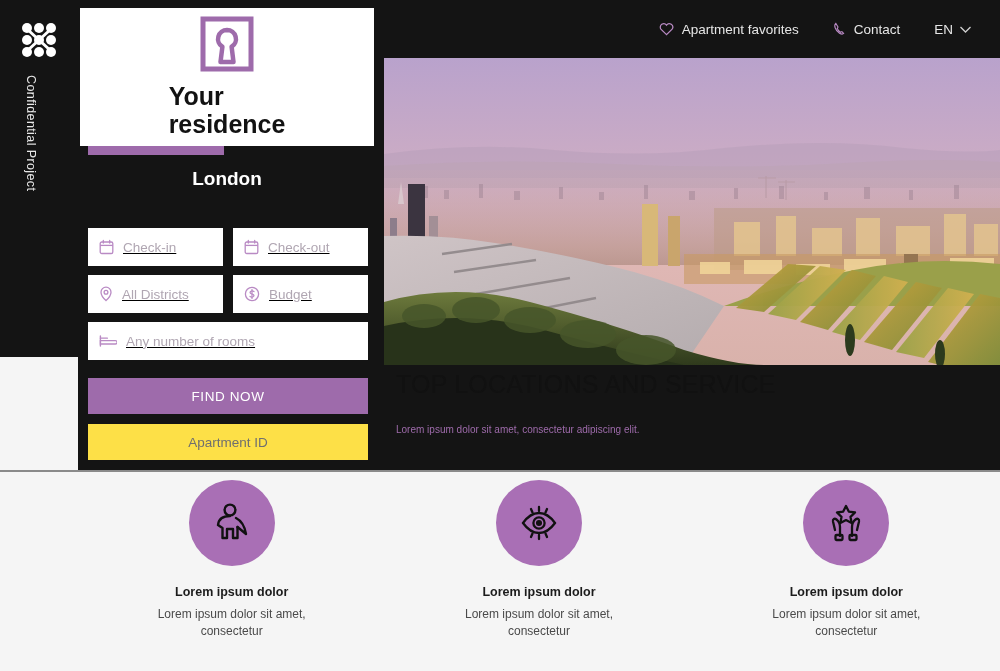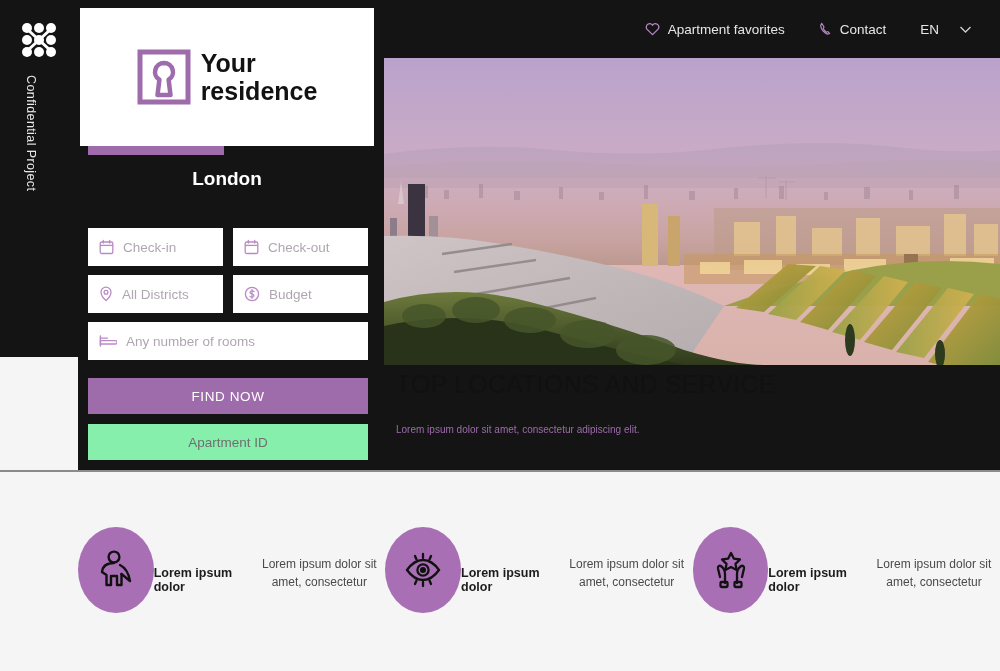--- a/index.html
+++ b/index.html
@@ -41,27 +41,27 @@
   .topnav {
     position: absolute; right: 0; top: 0; height: 58px;
     display: flex; align-items: center; gap: 34px;
     padding-right: 28px;
   }
   .nav-item {
     display: flex; align-items: center; gap: 8px;
     font-size: 13.5px; color: #e6e6e6; cursor: pointer;
   }
   .nav-item svg { display: block; }
-  .lang { display: flex; align-items: center; gap: 20px; font-size: 13.5px; color: #e6e6e6; cursor: pointer; }
+  .lang { display: flex; align-items: center; gap: 6px; font-size: 13.5px; color: #e6e6e6; cursor: pointer; }
 
   
   .logo-card {
     position: absolute; left: 80px; top: 8px; width: 294px; height: 138px;
     background: #ffffff;
-    display: flex; align-items: center; justify-content: center; gap: 10px;
+    display: flex; align-items: center; justify-content: center; gap: 10px; flex-direction: column;
   }
   .logo-mark { width: 54px; height: 56px; flex: none; }
   .logo-text {
     font-size: 25px; font-weight: bold; color: #121212; line-height: 1.12;
   }
   .accent-bar {
     position: absolute; left: 88px; top: 146px; width: 136px; height: 9px;
     background: #9e6bab;
   }
 
@@ -76,37 +76,37 @@
   }
   .tab.active { color: #ffffff; font-weight: bold; }
   .tab.inactive { color: #6d6d6d; }
 
   
   .form { position: absolute; left: 88px; top: 228px; width: 280px; }
   .row { display: flex; gap: 10px; margin-bottom: 9px; }
   .field {
     background: #ffffff; height: 38px;
     display: flex; align-items: center; gap: 9px;
-    padding: 0 11px; cursor: text;
+    padding: 0 11px; cursor: text; text-decoration: underline;
   }
   .field.half { width: 135px; }
   .field.full { width: 280px; }
   .field-label { font-size: 13.5px; color: #b0a6b2; }
   .field svg { flex: none; display: block; }
 
   .find-btn {
     width: 280px; height: 36px; margin-top: 9px;
     background: #9e6bab; border: none;
     color: #ffffff; font-size: 13.5px; font-weight: normal;
     letter-spacing: .6px; cursor: pointer;
     font-family: inherit;
   }
   .apt-id {
     width: 280px; height: 36px; margin-top: 10px;
-    background: #86efac;
+    background: #fde047;
     display: flex; align-items: center; justify-content: center;
     font-size: 13.5px; color: #6f6f6f; cursor: text;
   }
 
   
   .hero {
     position: absolute; left: 384px; top: 58px; width: 616px; height: 307px;
     overflow: hidden;
   }
   .hero svg { display: block; width: 616px; height: 307px; }
@@ -122,21 +122,21 @@
   .hero-link {
     font-size: 10px; color: #9e6bab; margin-top: 25px; cursor: pointer;
   }
 
   
   .features {
     position: absolute; left: 78px; top: 480px; width: 922px; height: 180px;
     display: flex;
   }
   .feature {
-    flex: 1; display: flex; flex-direction: row; align-items: center;
+    flex: 1; display: flex; flex-direction: column; align-items: center;
   }
   .feature-circle {
     width: 86px; height: 86px; border-radius: 50%;
     background: #a96fb5;
     display: flex; align-items: center; justify-content: center;
   }
   .feature-title {
     margin-top: 19px; font-size: 12.5px; font-weight: bold; color: #1c1c1c;
   }
   .feature-desc {

